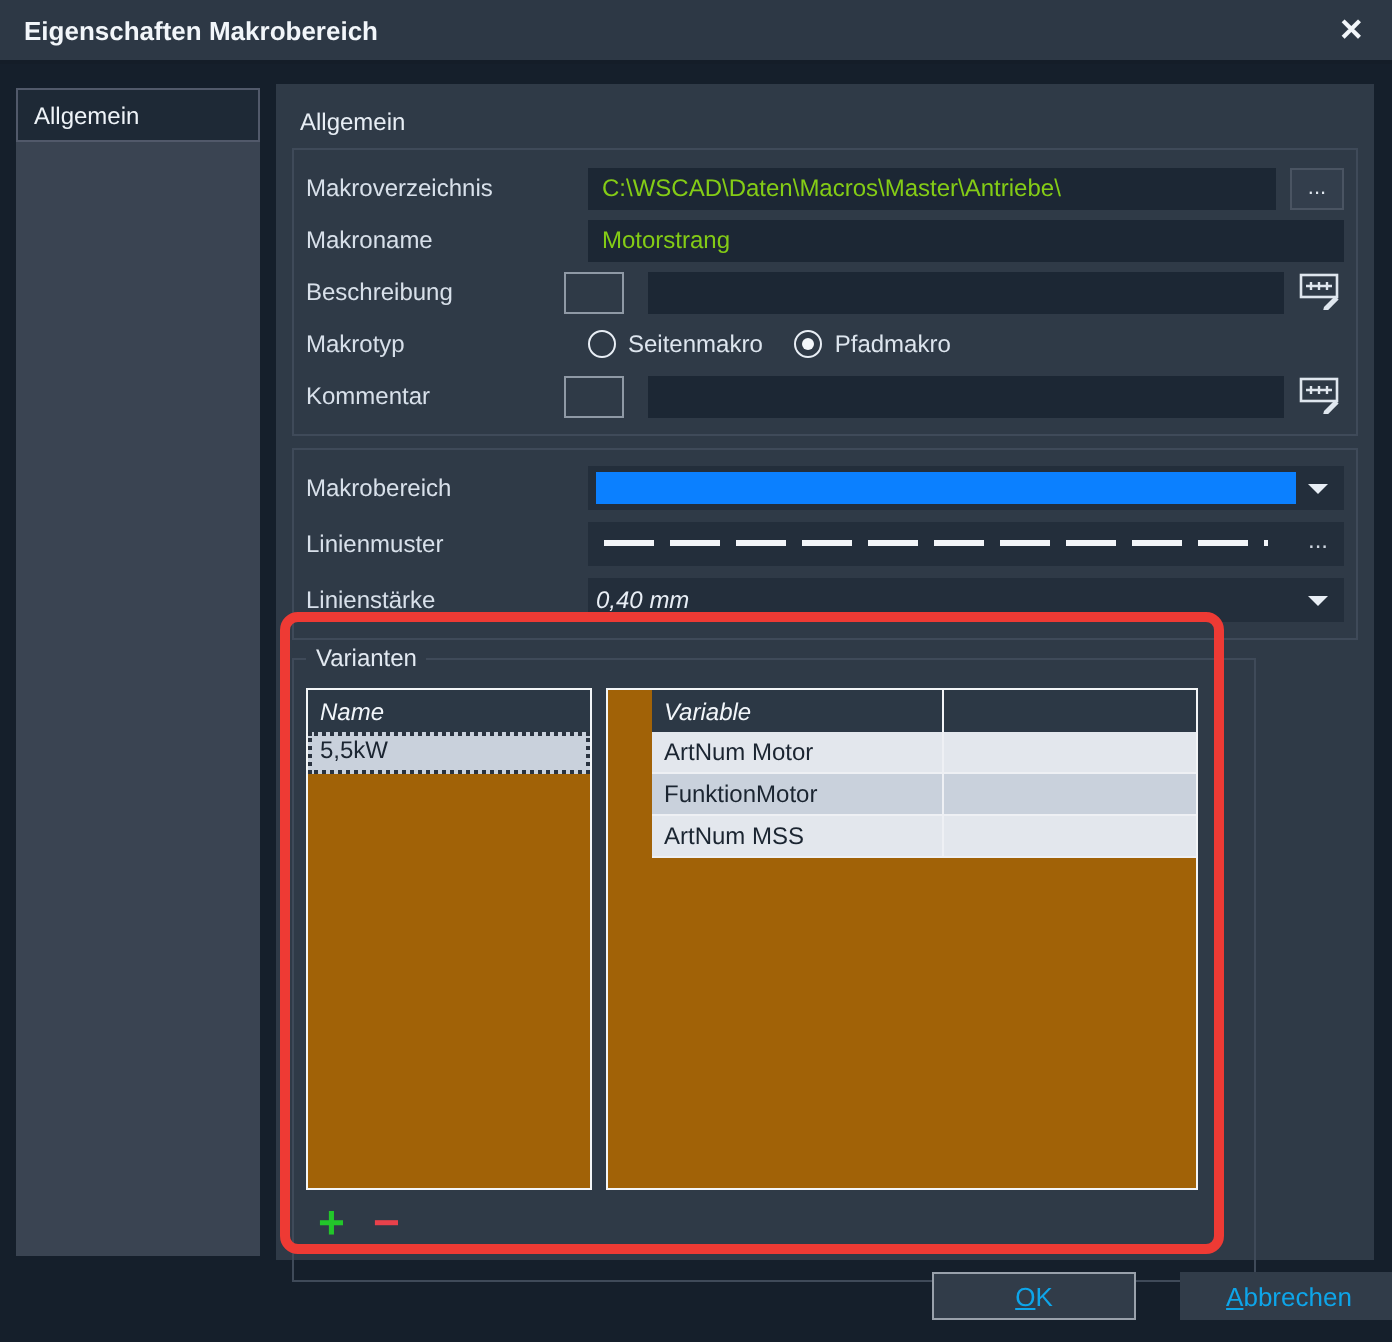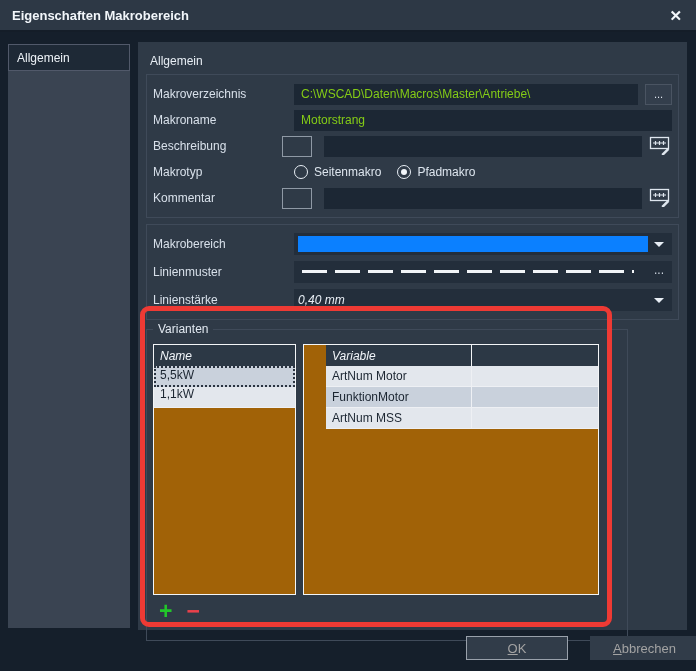--- a/index.html
+++ b/index.html
@@ -130,21 +130,21 @@
   .pm.minus { color: var(--accent-minus, #e8414b); }
 
   .red-overlay {
     position:absolute; left:140px; top:306px; width:472px; height:321px;
     border:5px solid var(--accent-red, #ee3a34); border-radius:9px;
     pointer-events:none;
   }
 
   .footer-btn {
     position:absolute; top:636px; height:24px;
-    background:#313c49; color:#a3a3a3; font-size:13px;
+    background:#313c49; color:#0ea5e9; font-size:13px;
     display:flex; align-items:center; justify-content:center; cursor:pointer;
     font-family:"Liberation Sans",sans-serif;
   }
   .btn-ok { left:466px; width:102px; border:1px solid #99a1ab; }
   .btn-cancel { left:590px; width:109px; border:1px solid #313c49; }
   .accesskey { text-decoration:underline; }
 </style>
 </head>
 <body>
 
@@ -246,23 +246,20 @@
   <div class="varianten">
     <span class="legend">Varianten</span>
     <div class="tables">
       <div class="tbl name-tbl">
         <div class="tbl-head">
           <span>Name</span>
         </div>
         <div class="trow sel focus">
           <span>5,5kW</span>
         </div>
-        <div class="trow">
-          <span>1,1kW</span>
-        </div>
       </div>
 
       <div class="tbl var-tbl">
         <div class="tbl-head">
           <span class="hc c1">Variable</span>
         </div>
         <div class="vrow">
           <span class="vc c1">ArtNum Motor</span>
           <span class="vc c2"></span>
         </div>

